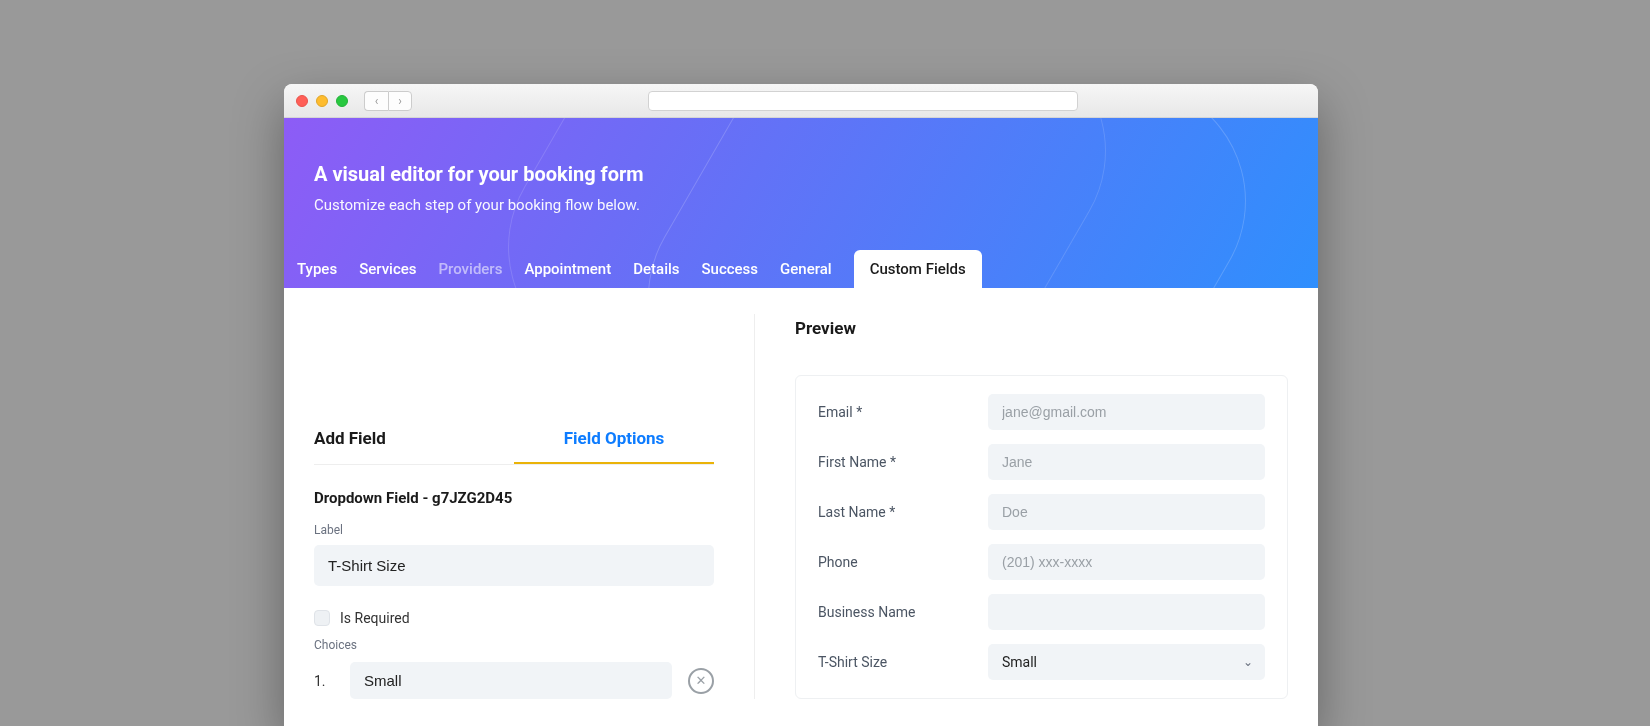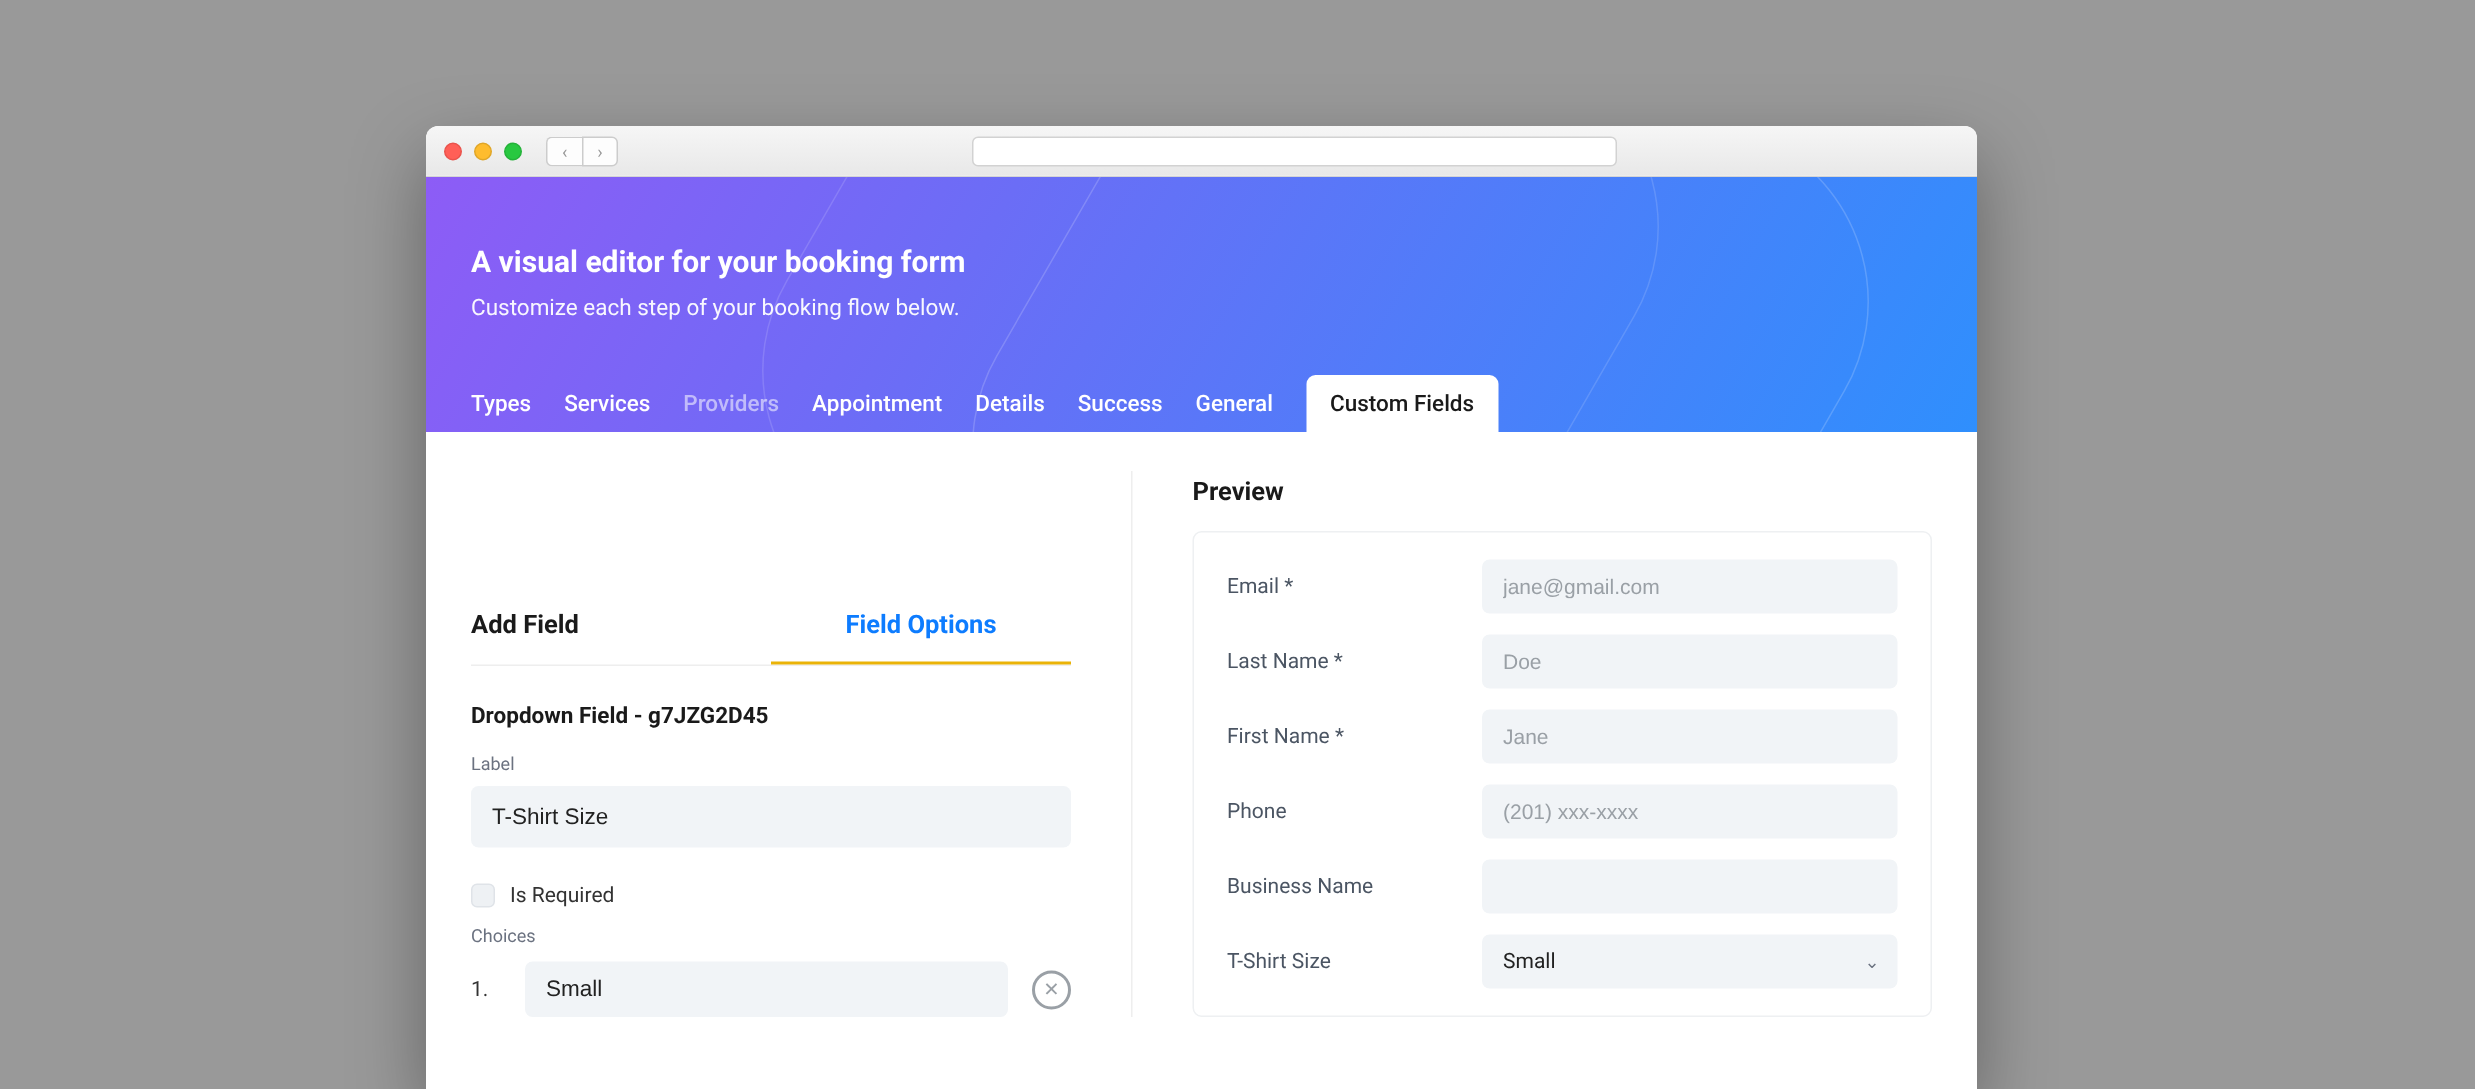--- a/index.html
+++ b/index.html
@@ -79,21 +79,21 @@
     position:absolute;
     right:260px;top:-170px;
     width:500px;height:500px;
     border:1px solid rgba(255,255,255,0.14);
     border-radius:120px;
     transform:rotate(30deg);
   }
   .hero h1 { font-size: 20px; font-weight: 700; margin-bottom: 10px; position:relative;z-index:1;}
   .hero p { font-size: 15px; opacity: 0.95; position:relative;z-index:1;}
   .tabs {
-    position:absolute; left:30px; bottom:0;
+    position:absolute; left:13px; bottom:0;
     display:flex; gap:22px;
     z-index:2;
   }
   .tab {
     color:#fff; font-size:15px; font-weight:500;
     padding: 10px 0;
     cursor:pointer;
   }
   .tab.faded { opacity:0.55; }
   .tab.active {
@@ -152,21 +152,21 @@
   .remove-btn {
     width:26px;height:26px;border-radius:50%;
     border:2px solid #9aa0a6;color:#9aa0a6;
     display:flex;align-items:center;justify-content:center;
     font-size:13px;
     cursor:pointer;
     background:transparent;
   }
   .divider { width:1px; background:#eee; height:auto; align-self:stretch; margin-top:-4px;}
   
-  .preview-title { font-size:17px;font-weight:700;color:#1a1a1a;margin-bottom:16px;}
+  .preview-title { font-size:17px;font-weight:700;color:#1a1a1a;margin-bottom:37px;}
   .preview-panel {
     border:1px solid #eef0f2;border-radius:6px;
     padding:18px 22px;
     display:flex;flex-direction:column;gap:14px;
   }
   .prow { display:flex; align-items:center; gap:20px;}
   .plabel { width:150px; font-size:14px; color:#4b5563; }
   .pinput {
     flex:1;
     background:#f1f4f7;border:none;border-radius:5px;
@@ -257,26 +257,26 @@
     <div class="divider"></div>
 
     <div class="right">
       <div class="preview-title">Preview</div>
       <div class="preview-panel">
         <div class="prow">
           <span class="plabel">Email *</span>
           <input class="pinput" placeholder="jane@gmail.com" style="">
         </div>
         <div class="prow">
+          <span class="plabel">First Name *</span>
+          <input class="pinput" placeholder="Jane" style="">
+        </div>
+        <div class="prow">
           <span class="plabel">Last Name *</span>
           <input class="pinput" placeholder="Doe" style="">
-        </div>
-        <div class="prow">
-          <span class="plabel">First Name *</span>
-          <input class="pinput" placeholder="Jane" style="">
         </div>
         <div class="prow">
           <span class="plabel">Phone</span>
           <input class="pinput" placeholder="(201) xxx-xxxx" style="">
         </div>
         <div class="prow">
           <span class="plabel">Business Name</span>
           <input class="pinput" placeholder="" style="">
         </div>
         <div class="prow">

